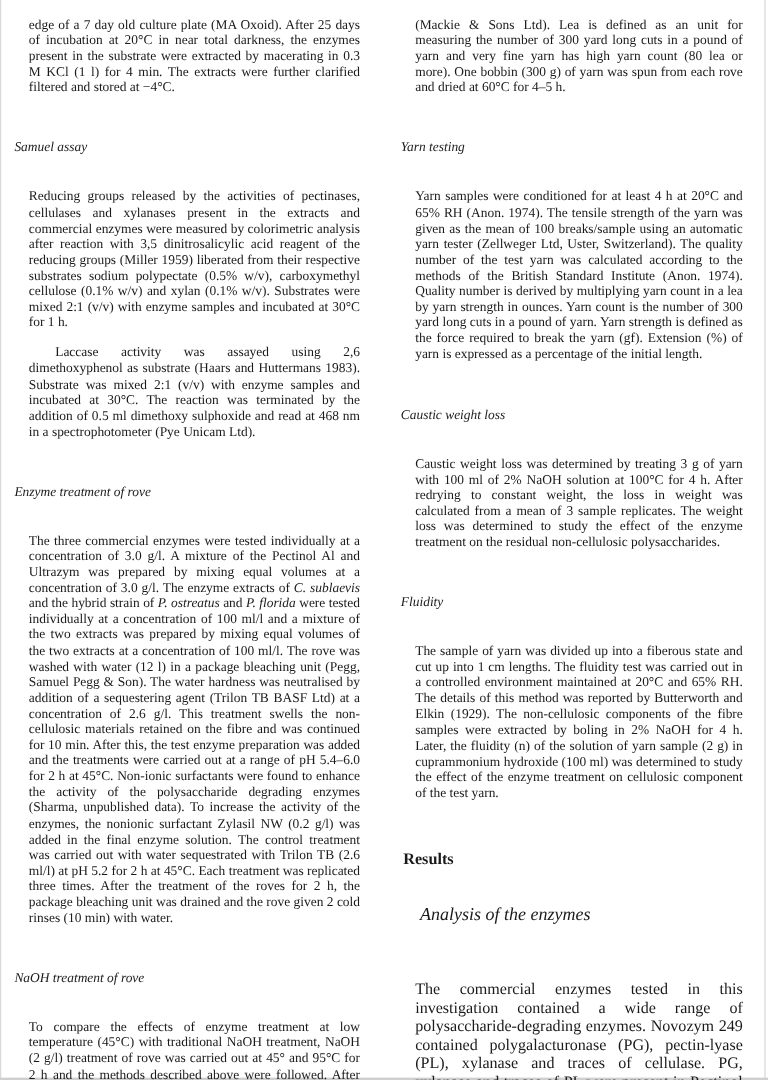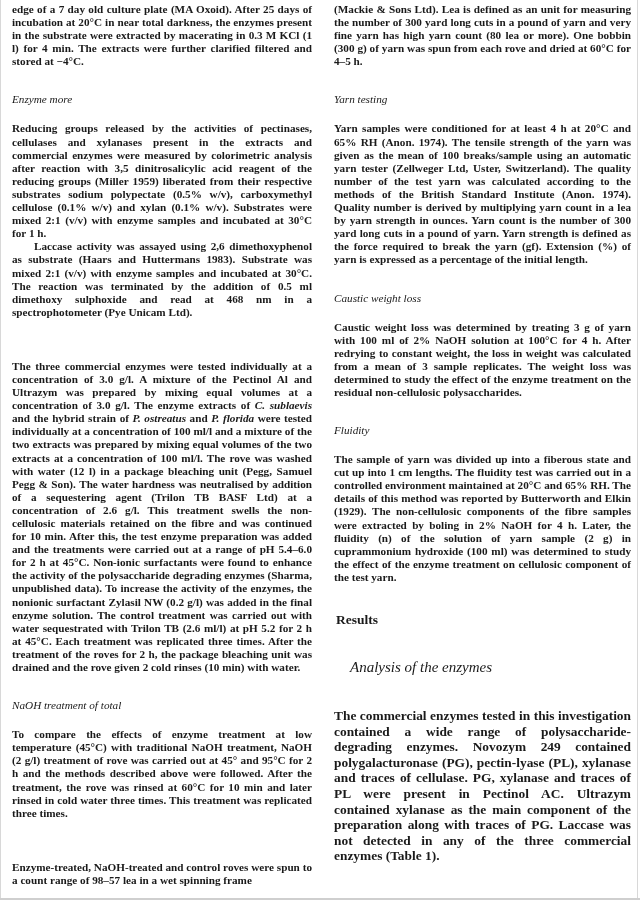--- a/index.html
+++ b/index.html
@@ -8,22 +8,22 @@
     font-family: "Liberation Serif", "DejaVu Serif", serif;
     color: #1a1a1a;
   }
   .frame-left { position: absolute; left: 0; top: 0; width: 1px; height: 900px; background: #d8d8d8; }
   .frame-right { position: absolute; right: 2px; top: 0; width: 1px; height: 900px; background: #d8d8d8; }
   .frame-bottom { position: absolute; left: 0; bottom: 0; width: 640px; height: 2px; background: #cfcfcf; }
   .col { position: absolute; top: 3px; }
   .col-left { left: 12px; width: 300px; }
   .col-right { left: 334px; width: 297px; }
   p {
-    margin: 0; font-size: 11.2px; line-height: 13.1px;
-    text-align: justify; hyphens: none; font-weight: bold;
+    margin: 12px; font-size: 11.2px; line-height: 13.1px;
+    text-align: justify; hyphens: none;
   }
   p.indent { text-indent: 22px; }
   h3.sub {
     margin: 0; font-size: 11.2px; font-weight: normal; font-style: italic;
     line-height: 13px;
   }
   .gap-before-head { height: 25px; }
   .gap-after-head { height: 16px; }
   h2.results {
     margin: 2px; font-size: 13.5px; font-weight: bold; line-height: 16px;
@@ -39,31 +39,32 @@
 <body>
 
 <div class="frame-left"></div>
 <div class="frame-right"></div>
 <div class="frame-bottom"></div>
 
 <div class="col col-left">
   <p>edge of a 7 day old culture plate (MA Oxoid). After 25 days of incubation at 20°C in near total darkness, the enzymes present in the substrate were extracted by macerating in 0.3 M KCl (1 l) for 4 min. The extracts were further clarified filtered and stored at −4°C.</p>
 
   <div class="gap-before-head"></div>
-  <h3 class="sub">Enzyme more</h3>
+  <h3 class="sub">Samuel assay</h3>
   <div class="gap-after-head"></div>
   <p>Reducing groups released by the activities of pectinases, cellulases and xylanases present in the extracts and commercial enzymes were measured by colorimetric analysis after reaction with 3,5 dinitrosalicylic acid reagent of the reducing groups (Miller 1959) liberated from their respective substrates sodium polypectate (0.5% w/v), carboxymethyl cellulose (0.1% w/v) and xylan (0.1% w/v). Substrates were mixed 2:1 (v/v) with enzyme samples and incubated at 30°C for 1 h.</p>
   <p class="indent">Laccase activity was assayed using 2,6 dimethoxyphenol as substrate (Haars and Huttermans 1983). Substrate was mixed 2:1 (v/v) with enzyme samples and incubated at 30°C. The reaction was terminated by the addition of 0.5 ml dimethoxy sulphoxide and read at 468 nm in a spectrophotometer (Pye Unicam Ltd).</p>
 
   <div class="gap-before-head"></div>
+  <h3 class="sub">Enzyme treatment of rove</h3>
   <div class="gap-after-head"></div>
   <p>The three commercial enzymes were tested individually at a concentration of 3.0 g/l. A mixture of the Pectinol Al and Ultrazym was prepared by mixing equal volumes at a concentration of 3.0 g/l. The enzyme extracts of <em>C. sublaevis</em> and the hybrid strain of <em>P. ostreatus</em> and <em>P. florida</em> were tested individually at a concentration of 100 ml/l and a mixture of the two extracts was prepared by mixing equal volumes of the two extracts at a concentration of 100 ml/l. The rove was washed with water (12 l) in a package bleaching unit (Pegg, Samuel Pegg &amp; Son). The water hardness was neutralised by addition of a sequestering agent (Trilon TB BASF Ltd) at a concentration of 2.6 g/l. This treatment swells the non-cellulosic materials retained on the fibre and was continued for 10 min. After this, the test enzyme preparation was added and the treatments were carried out at a range of pH 5.4–6.0 for 2 h at 45°C. Non-ionic surfactants were found to enhance the activity of the polysaccharide degrading enzymes (Sharma, unpublished data). To increase the activity of the enzymes, the nonionic surfactant Zylasil NW (0.2 g/l) was added in the final enzyme solution. The control treatment was carried out with water sequestrated with Trilon TB (2.6 ml/l) at pH 5.2 for 2 h at 45°C. Each treatment was replicated three times. After the treatment of the roves for 2 h, the package bleaching unit was drained and the rove given 2 cold rinses (10 min) with water.</p>
 
   <div class="gap-before-head"></div>
-  <h3 class="sub">NaOH treatment of total</h3>
+  <h3 class="sub">NaOH treatment of rove</h3>
   <div class="gap-after-head"></div>
   <p>To compare the effects of enzyme treatment at low temperature (45°C) with traditional NaOH treatment, NaOH (2 g/l) treatment of rove was carried out at 45° and 95°C for 2 h and the methods described above were followed. After the treatment, the rove was rinsed at 60°C for 10 min and later rinsed in cold water three times. This treatment was replicated three times.</p>
 
   <div class="gap-before-head"></div>
   <div class="gap-after-head"></div>
   <p>Enzyme-treated, NaOH-treated and control roves were spun to a count range of 98–57 lea in a wet spinning frame</p>
 </div>
 
 <div class="col col-right">
   <p>(Mackie &amp; Sons Ltd). Lea is defined as an unit for measuring the number of 300 yard long cuts in a pound of yarn and very fine yarn has high yarn count (80 lea or more). One bobbin (300 g) of yarn was spun from each rove and dried at 60°C for 4–5 h.</p>

